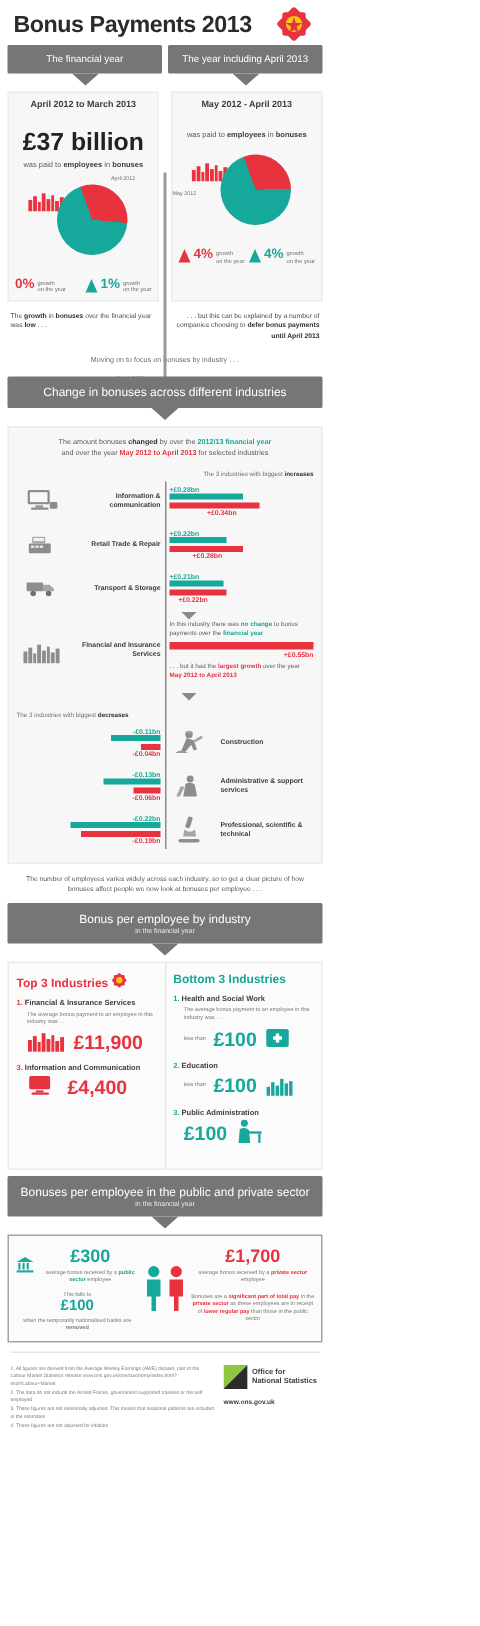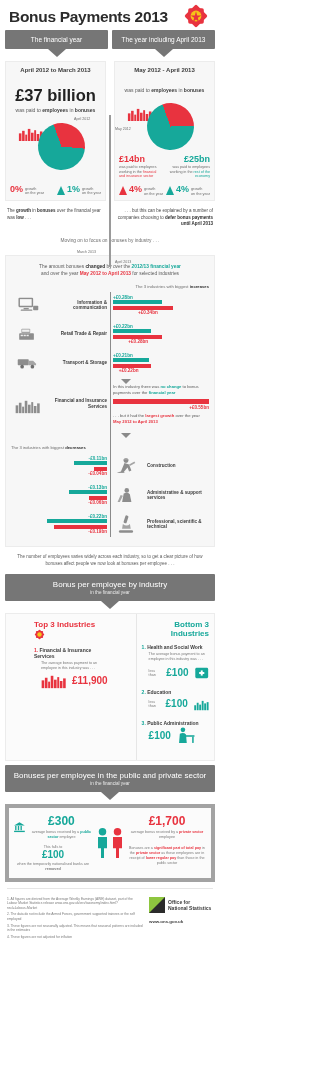--- a/index.html
+++ b/index.html
@@ -112,38 +112,38 @@
   .note .teal{color:#16a89a;font-weight:bold;}
   .note .red{color:#e8333f;font-weight:bold;}
 
   .arrowSmall{width:0;height:0;border-left:5px solid transparent;border-right:5px solid transparent;
               border-top:5px solid #8a8a8a;margin:0 auto;}
 
   .employeesNote{text-align:center;font-size:4.5px;line-height:1.5;color:#5a5a5a;padding:7px 10px 6px;}
 
   
   .tbPanel{margin:4px 5px 0;background:#fbfbfb;border:1px solid #ececec;display:flex;}
-  .tbCol{flex:1;padding:6px 5px 7px;margin-left:23px;}
+  .tbCol{flex:1;padding:6px 5px 7px;}
   .tbCol.sep{border-left:1px solid #e6e6e6;}
   .tbHead{font-size:8px;font-weight:bold;margin-bottom:6px;}
   .tbHead.red{color:#e8333f;}
-  .tbHead.teal{color:#16a89a;text-align:right;}
+  .tbHead.teal{color:#16a89a;}
   .tbItem{margin-bottom:7px;}
   .tbLabel{font-size:5px;font-weight:bold;color:#3c3c3c;}
   .tbLabel .n{color:#e8333f;}
   .tbLabel .n.teal{color:#16a89a;}
   .tbDesc{font-size:3.7px;color:#7a7a7a;line-height:1.35;margin:2px 0 2px 7px;}
   .tbVal{display:flex;align-items:center;gap:5px;margin-left:7px;}
-  .tbAmt{font-size:10px;font-weight:bold;}
+  .tbAmt{font-size:13px;font-weight:bold;}
   .tbAmt.red{color:#e8333f;}
   .tbAmt.teal{color:#16a89a;}
   .lessthan{font-size:3.7px;color:#7a7a7a;}
 
   
-  .ppPanel{margin:4px 5px 0;background:#fbfbfb;border:4px solid #a3a3a3;display:flex;padding:6px 4px;}
+  .ppPanel{margin:4px 5px 0;background:#fbfbfb;border:1px solid #a3a3a3;display:flex;padding:6px 4px;}
   .ppCol{flex:1;text-align:center;}
   .ppAmt{font-size:12px;font-weight:bold;}
   .ppAmt.teal{color:#16a89a;}
   .ppAmt.red{color:#e8333f;}
   .ppDesc{font-size:3.7px;color:#7a7a7a;line-height:1.35;margin-top:2px;}
   .ppDesc .teal{color:#16a89a;font-weight:bold;}
   .ppDesc .red{color:#e8333f;font-weight:bold;}
   .ppFalls{font-size:3.7px;color:#7a7a7a;margin-top:5px;}
   .ppSmall{font-size:10px;font-weight:bold;color:#16a89a;}
 
@@ -235,34 +235,20 @@
             <rect x="11" y="12" width="3" height="10"></rect>
               <rect x="15" y="3" width="4" height="19"></rect>
             <rect x="20" y="9" width="4" height="13"></rect>
               <rect x="25" y="5" width="3" height="17"></rect>
             <rect x="29" y="11" width="4" height="11"></rect>
               <rect x="34" y="7" width="4" height="15"></rect>
           </g>
         </svg>
         <div class="pie b"></div>
       </div>
-      <div class="pieLabels">
-        <div class="plab">
-          <div class="amt red">£14bn</div>
-          <div class="desc">
-            was paid to employees working in the <span class="red">financial and insurance sector</span>
-          </div>
-        </div>
-        <div class="plab right">
-          <div class="amt teal">£25bn</div>
-          <div class="desc">
-            was paid to employees working in the <span class="teal">rest of the economy</span>
-          </div>
-        </div>
-      </div>
       <div class="growthRow">
         <div class="growth">
           <div class="uparrow red"></div>
           <div class="gnum red">4%</div>
           <div class="gtxt">growth<br>on the year</div>
         </div>
         <div class="growth">
           <div class="uparrow"></div>
           <div class="gnum teal">4%</div>
           <div class="gtxt">growth<br>on the year</div>
@@ -281,20 +267,24 @@
     <div class="l">
       The <b>growth</b> in <b>bonuses</b> over the financial year was <b>low</b> . . .
     </div>
     <div class="r">
       . . . but this can be explained by a number of companies choosing to <b>defer bonus payments until April 2013</b>
     </div>
   </div>
 
   <div class="moving">Moving on to focus on bonuses by industry . . .</div>
 
+  <div style="padding:0 5px;">
+    <div class="banner big">Change in bonuses across different industries</div>
+    <div class="arrow-down"></div>
+  </div>
 
   <div class="ipanel">
     <div class="intro">
       The amount bonuses <b>changed</b> by over the <span class="teal">2012/13 financial year</span><br>
       and over the year <span class="red">May 2012 to April 2013</span> for selected industries
     </div>
 
     <div class="sectionNote">
       The 3 industries with biggest <b>increases</b>
     </div>
@@ -488,20 +478,34 @@
                 <rect x="25" y="5" width="3" height="17"></rect>
               <rect x="29" y="11" width="4" height="11"></rect>
                 <rect x="34" y="7" width="4" height="15"></rect>
             </g>
           </svg>
           <div class="tbAmt red">£11,900</div>
         </div>
       </div>
 
 
+      <div class="tbItem">
+        <div class="tbLabel">
+          <span class="n">3.</span>
+          <span>Information and Communication</span>
+        </div>
+        <div class="tbVal">
+          <svg width="22" height="18" viewBox="0 0 30 24">
+            <rect x="2" y="3" width="19" height="12" rx="1.5" fill="#e8333f"></rect>
+            <rect x="8" y="16" width="7" height="2" fill="#e8333f"></rect>
+            <rect x="4" y="18" width="16" height="2" rx="1" fill="#e8333f"></rect>
+          </svg>
+          <div class="tbAmt red">£4,400</div>
+        </div>
+      </div>
     </div>
 
     <div class="tbCol sep">
       <div class="tbHead teal">Bottom 3 Industries</div>
 
       <div class="tbItem">
         <div class="tbLabel">
           <span class="n teal">1.</span>
           <span>Health and Social Work</span>
         </div>

